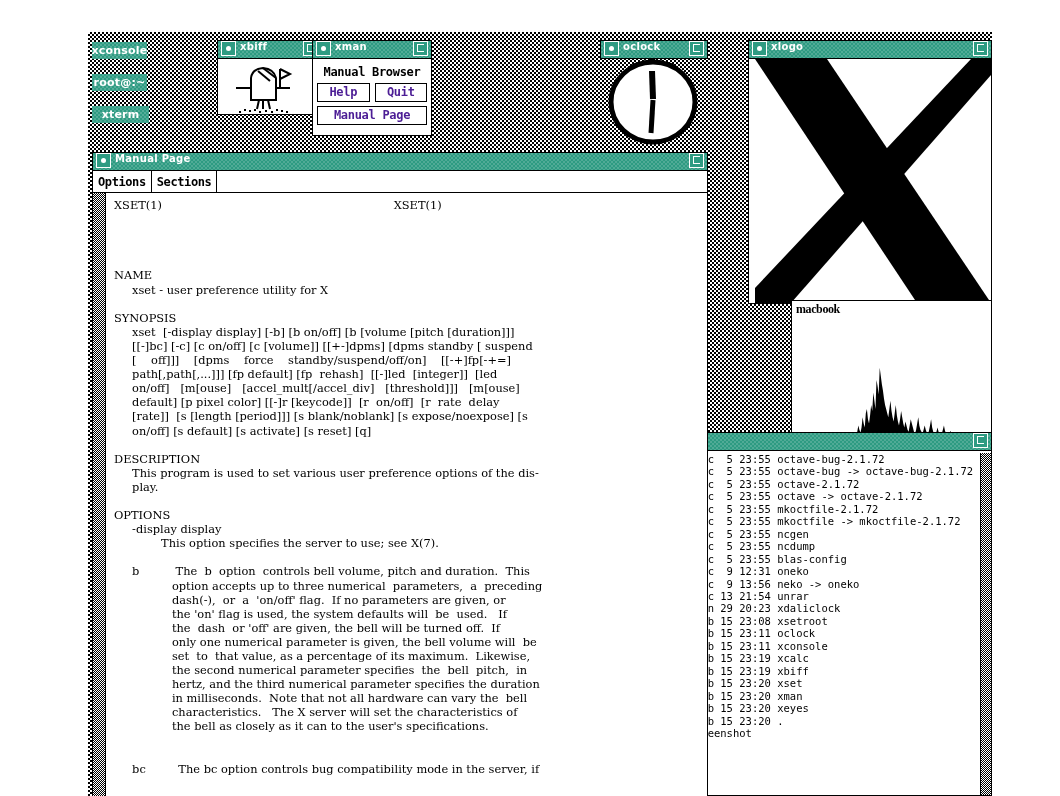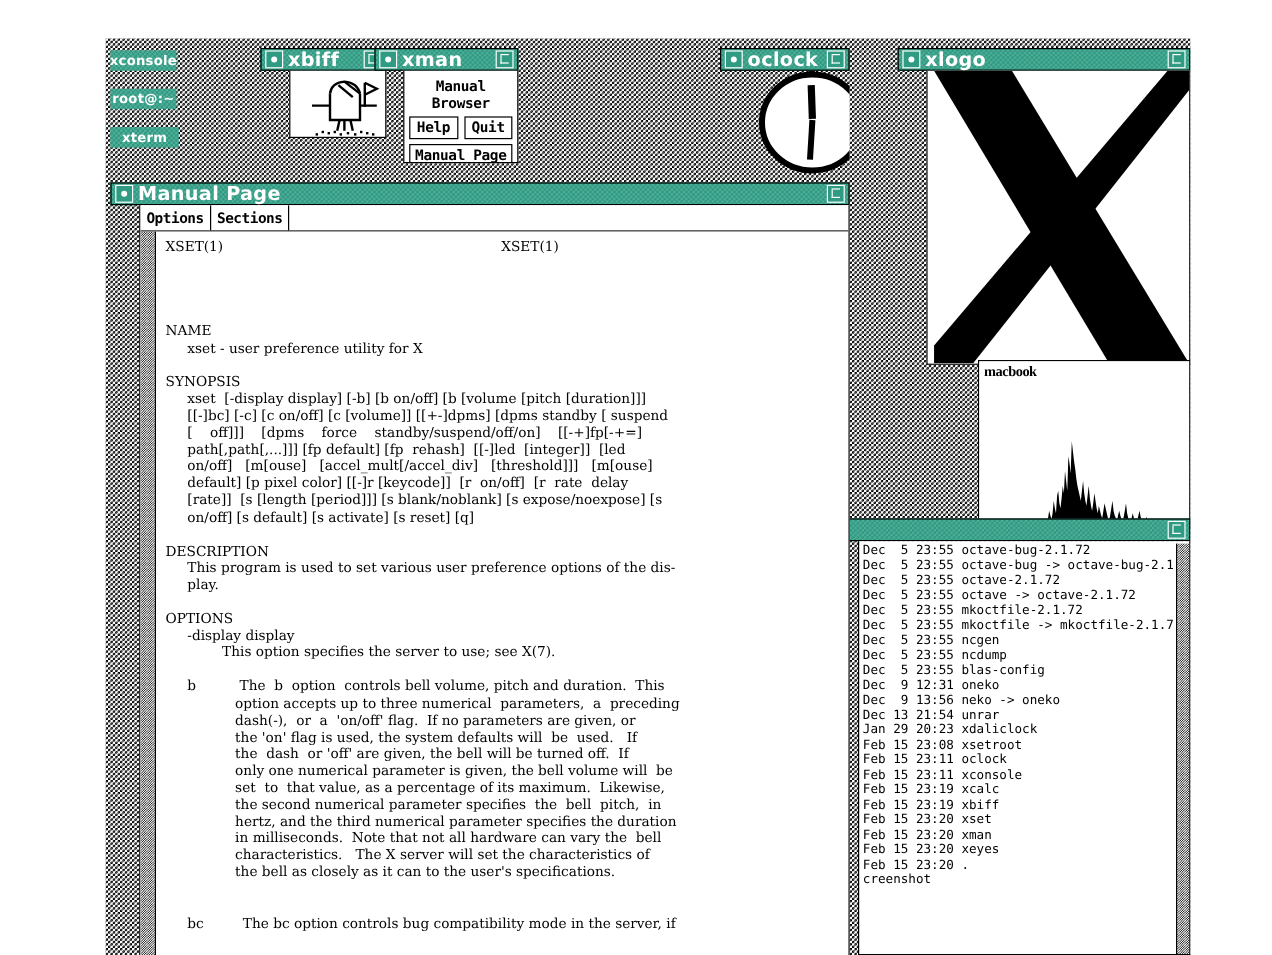--- a/index.html
+++ b/index.html
@@ -23,22 +23,22 @@
 
   
   .win{position:absolute;box-sizing:border-box;}
   .titlebar{
     height:19px;box-sizing:border-box;
     background-color:#2e9b82;
     background-image:
       linear-gradient(45deg,rgba(255,255,255,.16) 25%,transparent 25%,transparent 75%,rgba(255,255,255,.16) 75%),
       linear-gradient(45deg,rgba(255,255,255,.16) 25%,transparent 25%,transparent 75%,rgba(255,255,255,.16) 75%);
     background-size:4px 4px;background-position:0 0,2px 2px;
-    display:flex;align-items:center;
-    color:#ffffff;font-size:16px;font-weight:bold;
+    display:flex;
+    color:#ffffff;font-size:10px;font-weight:bold;
     font-family:"DejaVu Sans","Liberation Sans",sans-serif;
     border:1px solid #000;
     padding:0 2px;
     letter-spacing:.3px;
     user-select:none;
   }
   .tb-menu{
     width:13px;height:13px;flex:0 0 13px;margin:0 4px 0 1px;
     border:1px solid #ffffff;background:#2e9b82;
     display:flex;align-items:center;justify-content:center;
@@ -52,21 +52,21 @@
   .tb-iconify::after{
     content:"";position:absolute;left:3px;top:3px;width:6px;height:6px;
     border:1px solid #ffffff;border-top:none;border-right:none;
   }
   .tb-iconify::before{
     content:"";position:absolute;left:3px;top:2px;width:7px;height:2px;
     border-top:1px solid #ffffff;
   }
   .winbody{
     background:#ffffff;border:1px solid #000;border-top:none;box-sizing:border-box;
-    overflow:hidden;position:relative;margin-left:24px;
+    overflow:hidden;position:relative;
   }
 
   
   .appicon{
     position:absolute;
     background-color:#2e9b82;
     background-image:
       linear-gradient(45deg,rgba(255,255,255,.18) 25%,transparent 25%,transparent 75%,rgba(255,255,255,.18) 75%),
       linear-gradient(45deg,rgba(255,255,255,.18) 25%,transparent 25%,transparent 75%,rgba(255,255,255,.18) 75%);
     background-size:4px 4px;background-position:0 0,2px 2px;
@@ -85,21 +85,21 @@
   
   #xman-win{left:224px;top:8px;width:120px;height:96px;}
   #xman-body{height:77px;padding:4px 4px 5px 4px;}
   .xman-heading{
     text-align:center;font-size:12px;font-weight:bold;color:#000;
     font-family:"DejaVu Sans Mono","Liberation Mono",monospace;
     margin:2px 0 4px 0;letter-spacing:-.3px;
   }
   .xman-row{display:flex;gap:5px;margin-bottom:4px;}
   .xbtn{
-    flex:1 1 auto;border:1px solid #000;background:#ffffff;color:#000000;
+    flex:1 1 auto;border:1px solid #000;background:#ffffff;color:#4c1d95;
     font-family:"DejaVu Sans Mono","Liberation Mono",monospace;
     font-size:12px;font-weight:bold;text-align:center;padding:1px 0 2px 0;
     letter-spacing:-.3px;cursor:pointer;
   }
 
   
   #oclock-win{left:512px;top:8px;width:108px;height:105px;}
   #oclock-body{height:86px;background:transparent;border:none;}
   #oclock-body svg{display:block;}
 

